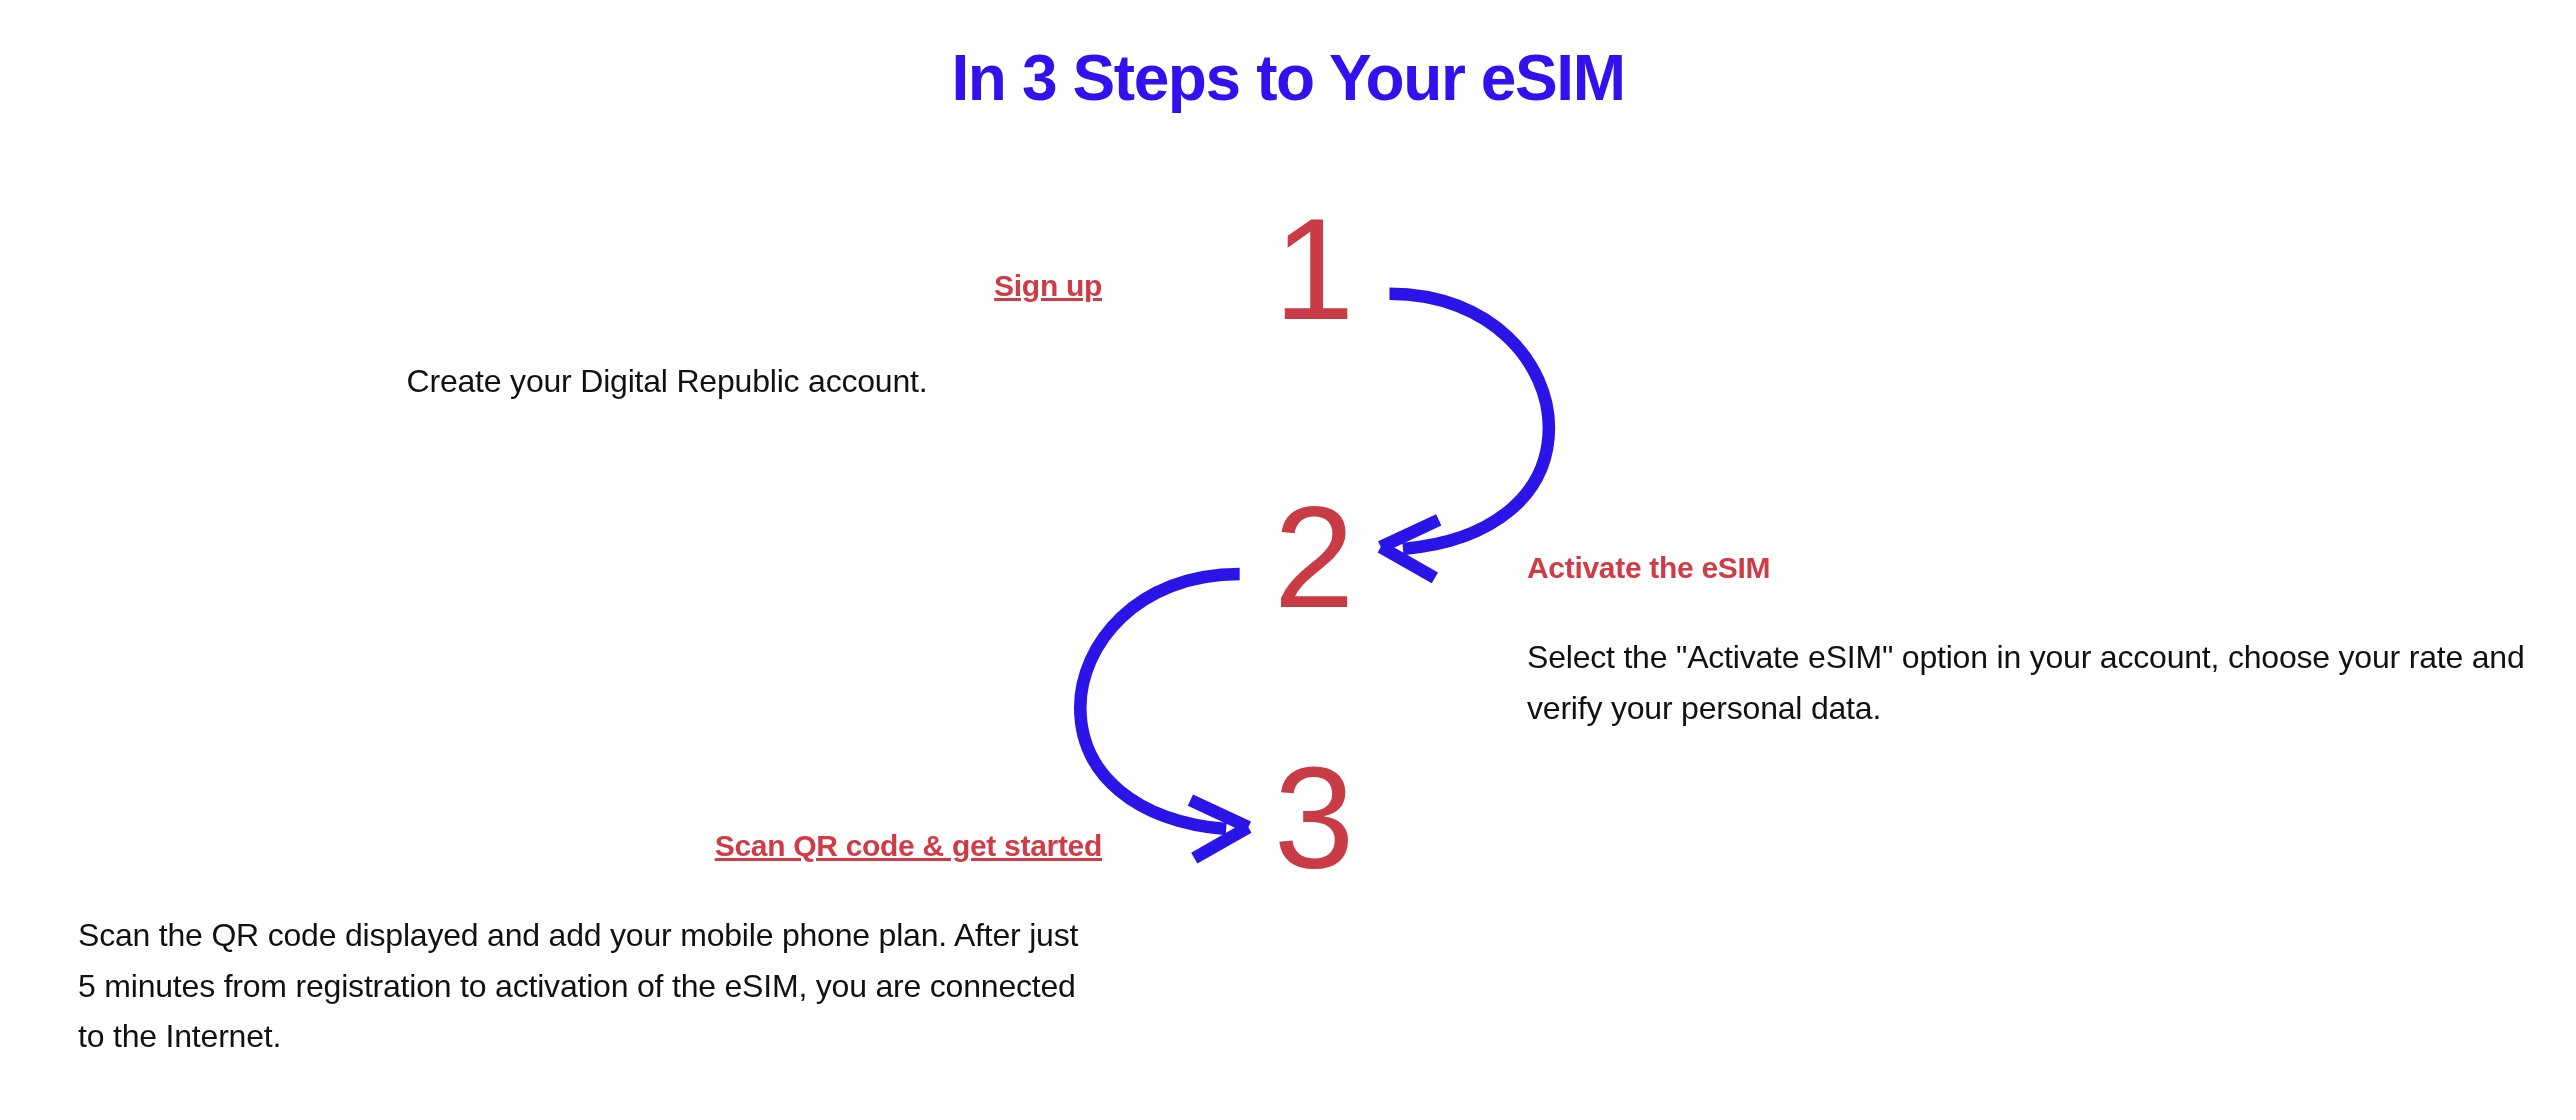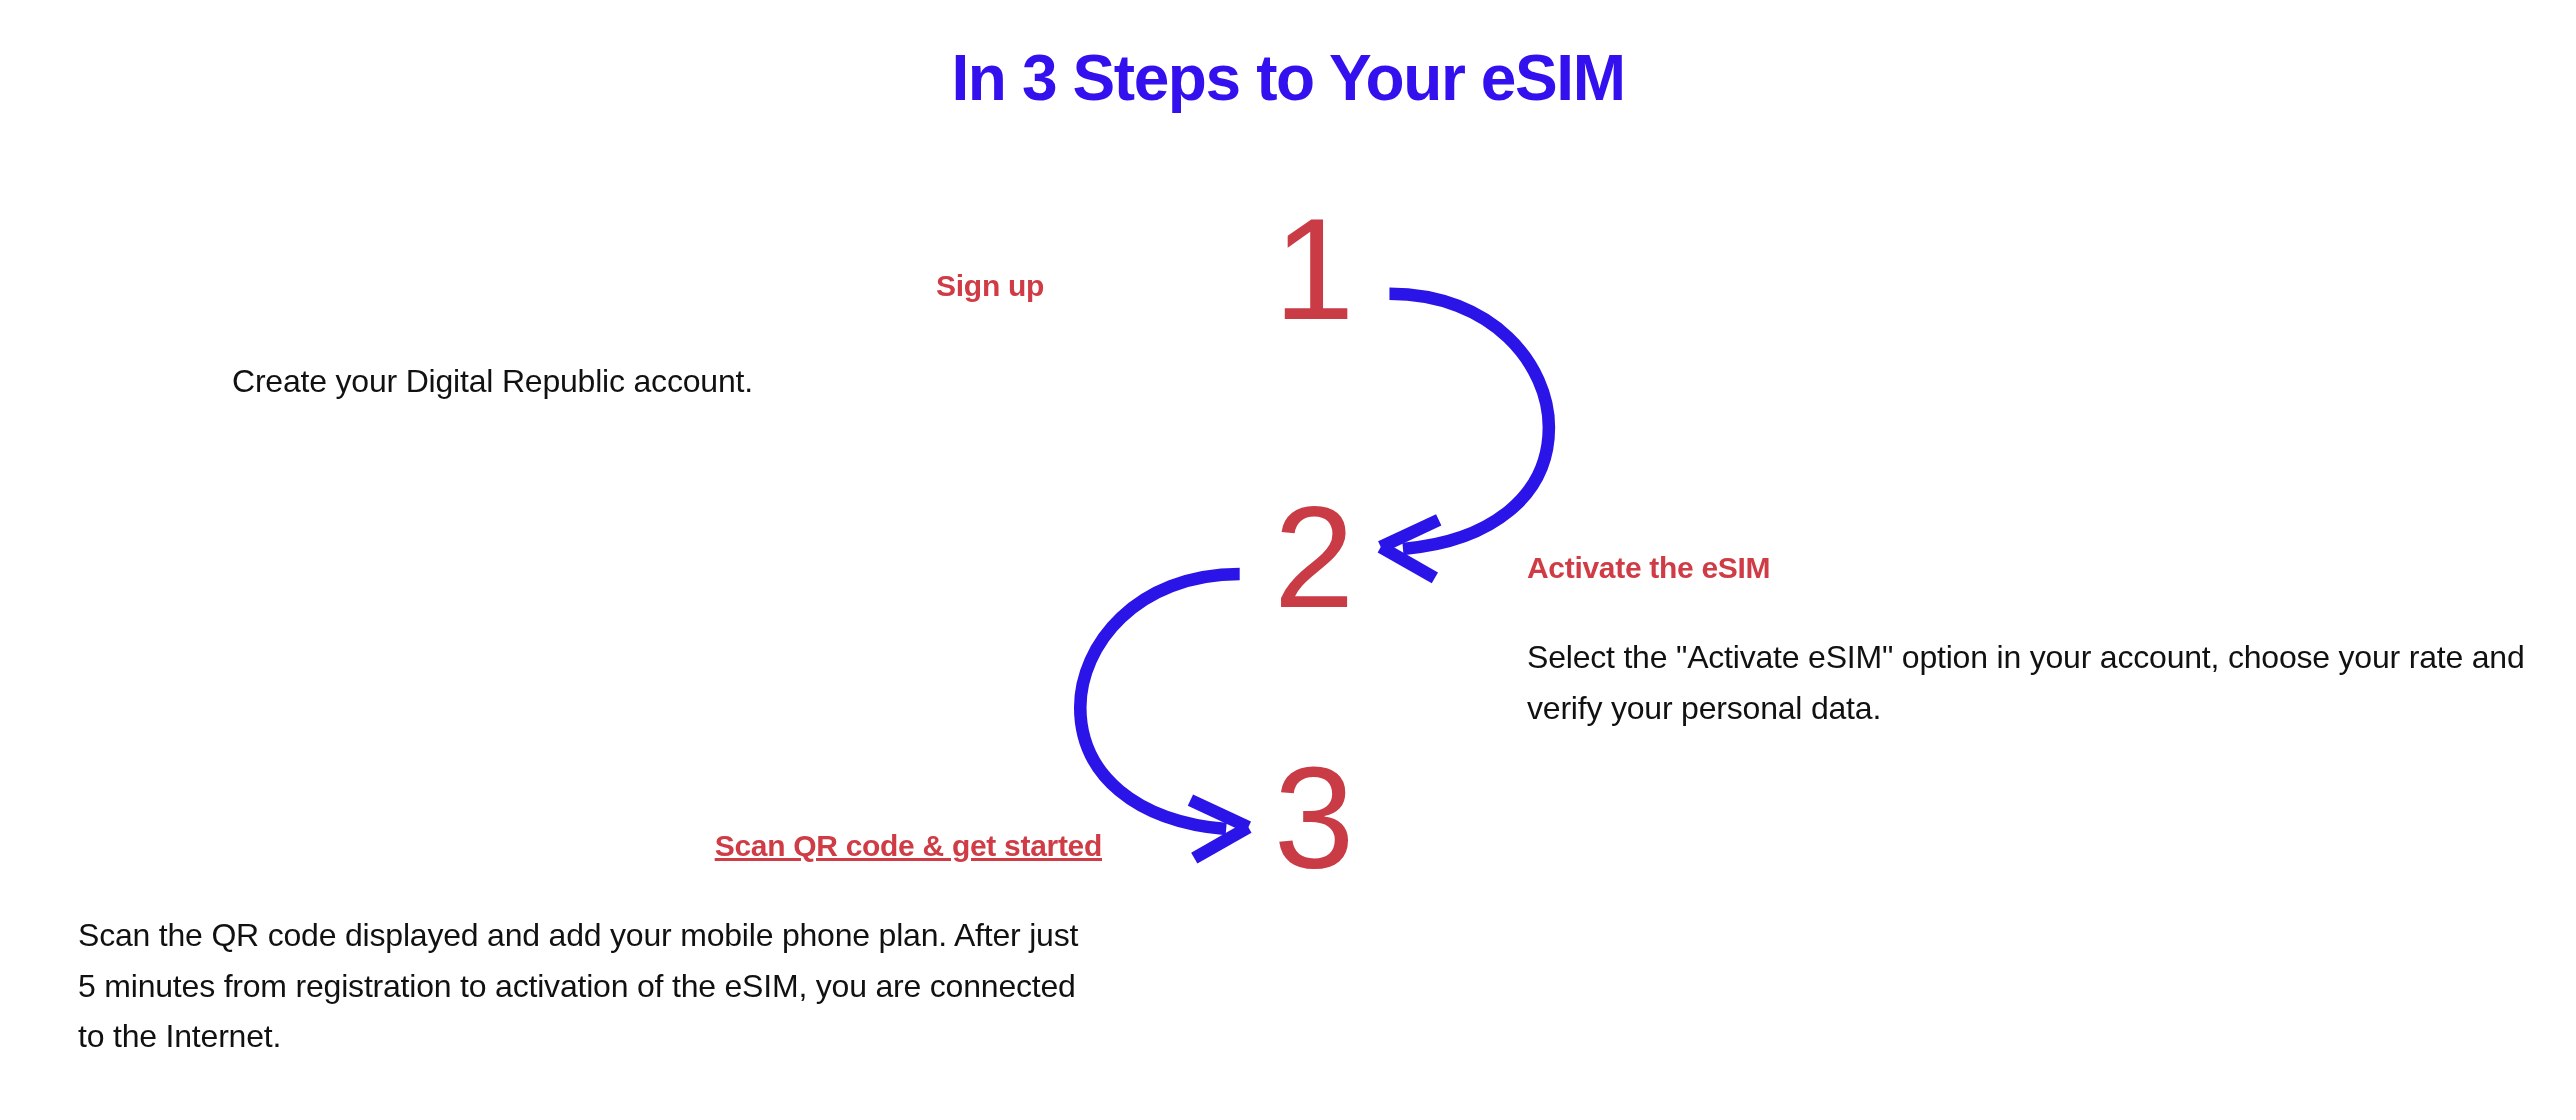--- a/index.html
+++ b/index.html
@@ -67,29 +67,30 @@
     position: absolute;
     font-size: 32px;
     font-weight: 400;
     color: #111111;
     line-height: 1.58;
     letter-spacing: -0.2px;
   }
 
   
   #step-1-heading {
-    right: 1532px;
+    right: 1474px;
     top: 267px;
     text-align: right;
+    text-decoration: underline;
   }
   #step-1-body {
     right: 1474px;
     top: 356px;
     width: 870px;
-    text-align: left;
+    text-align: center;
   }
 
   
   #step-2-heading {
     left: 1527px;
     top: 549px;
     text-align: right;
   }
   #step-2-body {
     left: 1527px;

